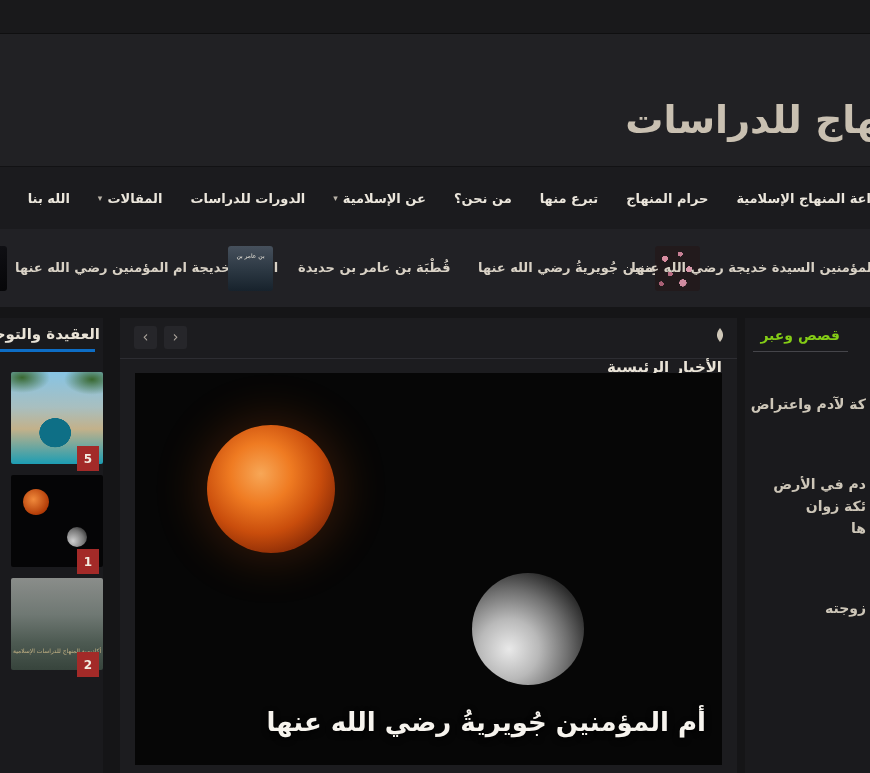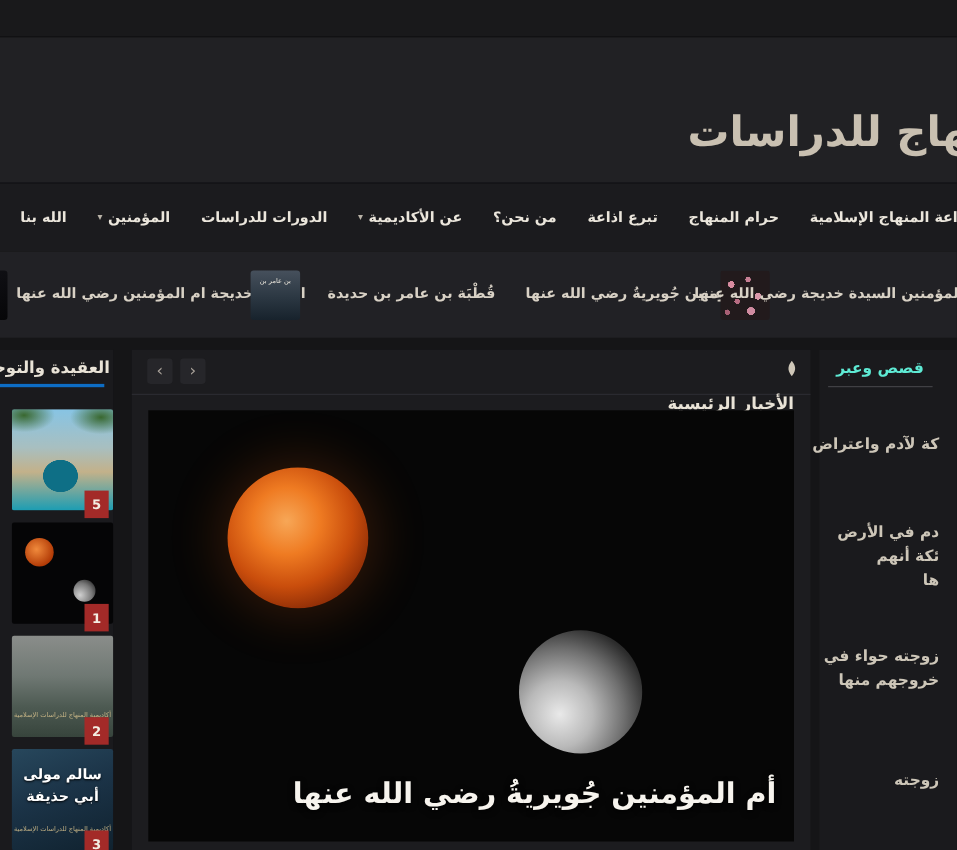--- a/index.html
+++ b/index.html
@@ -66,21 +66,21 @@
   .moon-red{position:absolute;left:72px;top:52px;width:128px;height:128px;border-radius:50%;
       background:radial-gradient(circle at 42% 38%,#f7a757 0%,#ef7b22 28%,#c94d0c 55%,#8a2b06 78%,#541503 96%);
       box-shadow:0 0 45px 8px rgba(205,85,12,.22);}
   .moon-gray{position:absolute;left:337px;top:200px;width:112px;height:112px;border-radius:50%;
       background:radial-gradient(circle at 33% 68%,#e9e9e9 0%,#b9b9b9 28%,#6f6f6f 55%,#2e2e2e 76%,#0c0c0c 94%);}
   .hero-caption{position:absolute;right:16px;bottom:28px;font-size:26px;font-weight:bold;color:#f7f4ee;
       text-shadow:0 2px 6px rgba(0,0,0,.9);white-space:nowrap;}
   
   .stories-header{position:absolute;top:9px;right:30px;display:flex;align-items:center;gap:5px;direction:rtl;}
   .stories-underline{position:absolute;right:22px;top:33px;width:95px;height:1px;background:#45454a;}
-  .story-items{position:absolute;top:36px;right:16px;width:125px;}
+  .story-items{position:absolute;top:36px;right:4px;width:125px;}
   .story-item{height:102px;display:flex;align-items:center;cursor:pointer;}
   .story-item span{display:block;width:100%;text-align:right;white-space:pre-line;
       font-size:14px;font-weight:bold;color:#cdc6b8;line-height:1.55;}
   .leaf-icon svg{display:block;}
 </style>
 </head>
 <body>
 
 <div id="app">
 
@@ -92,34 +92,34 @@
 
   <div class="navbar">
     <div class="nav-row">
       <span class="nav-item">
           <span>اذاعة المنهاج الإسلامية</span>
         </span>
       <span class="nav-item">
           <span>حرام المنهاج</span>
         </span>
       <span class="nav-item">
-          <span>تبرع اذاعة</span>
+          <span>تبرع منها</span>
         </span>
       <span class="nav-item">
           <span>من نحن؟</span>
         </span>
       <span class="nav-item">
-          <span>عن الأكاديمية</span>
+          <span>عن الإسلامية</span>
           <span class="nav-caret">▾</span>
         </span>
       <span class="nav-item">
           <span>الدورات للدراسات</span>
         </span>
       <span class="nav-item">
-          <span>المؤمنين</span>
+          <span>المقالات</span>
           <span class="nav-caret">▾</span>
         </span>
       <span class="nav-item">
           <span>الله بنا</span>
         </span>
     </div>
   </div>
 
   <div class="ticker">
     <div class="tick-thumb th-dark" style="left:-38px"></div>
@@ -144,26 +144,20 @@
         <div class="cat-badge">5</div>
       </div>
       <div class="cat-item th-moons-big">
         <span class="m1"></span>
           <span class="m2"></span>
         <div class="cat-badge">1</div>
       </div>
       <div class="cat-item th-mist">
         <div class="thumb-sub">أكاديمية المنهاج للدراسات الإسلامية</div>
         <div class="cat-badge">2</div>
-      </div>
-      <div class="cat-item th-peak">
-        <div class="thumb-caption">سالم مولى
-أبي حذيفة</div>
-        <div class="thumb-sub">أكاديمية المنهاج للدراسات الإسلامية</div>
-        <div class="cat-badge">3</div>
       </div>
     </div>
   </div>
 
   <div class="panel main-panel">
     <div class="panel-header">
       <span class="sec-title">الأخبار الرئيسية</span>
       <div class="arrows">
         <div class="arrow-btn">‹</div>
         <div class="arrow-btn">›</div>
@@ -171,40 +165,36 @@
     </div>
     <div class="hero">
       <div class="moon-red"></div>
       <div class="moon-gray"></div>
       <div class="hero-caption">أم المؤمنين جُويريةُ رضي الله عنها</div>
     </div>
   </div>
 
   <div class="panel right-panel">
     <div class="stories-header">
-      <span class="sec-title" style="font-size:14px;color:#5eead4;margin-left:30px;">قصص وعبر</span>
+      <span class="sec-title" style="font-size:14px;color:#84cc16;margin-left:30px;">قصص وعبر</span>
       <span class="leaf-icon">
         <svg width="10" height="14" viewBox="0 0 10 14">
             <path d="M5 0 C8 4 10 8 5 14 C0 8 2 4 5 0 Z" fill="#cfc7b8"></path>
           </svg>
       </span>
     </div>
     <div class="stories-underline"></div>
     <div class="story-items">
       <div class="story-item">
           <span>كة لآدم واعتراض</span>
         </div>
       <div class="story-item">
           <span>دم في الأرض
-ئكة أنهم
+ئكة زوان
 ها</span>
-        </div>
-      <div class="story-item">
-          <span>زوجته حواء في
-خروجهم منها</span>
         </div>
       <div class="story-item">
           <span>زوجته</span>
         </div>
     </div>
   </div>
 
 </div>
 
 </body></html>

